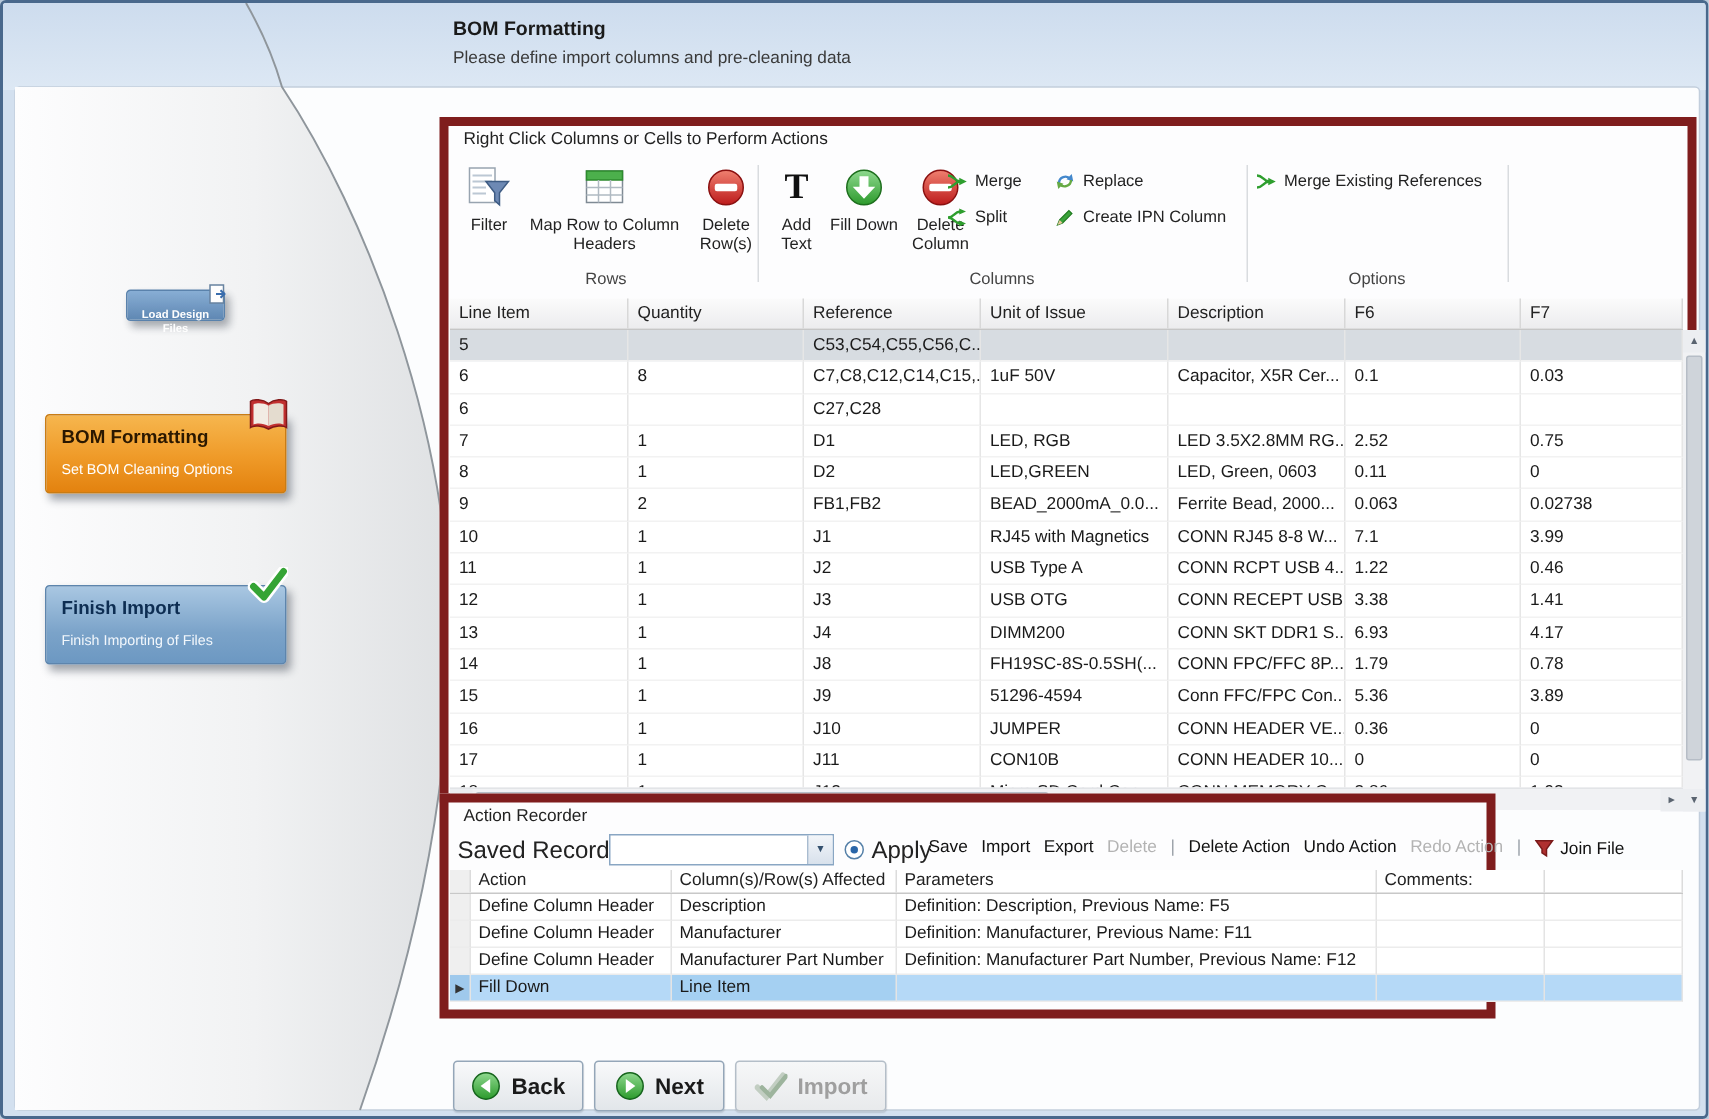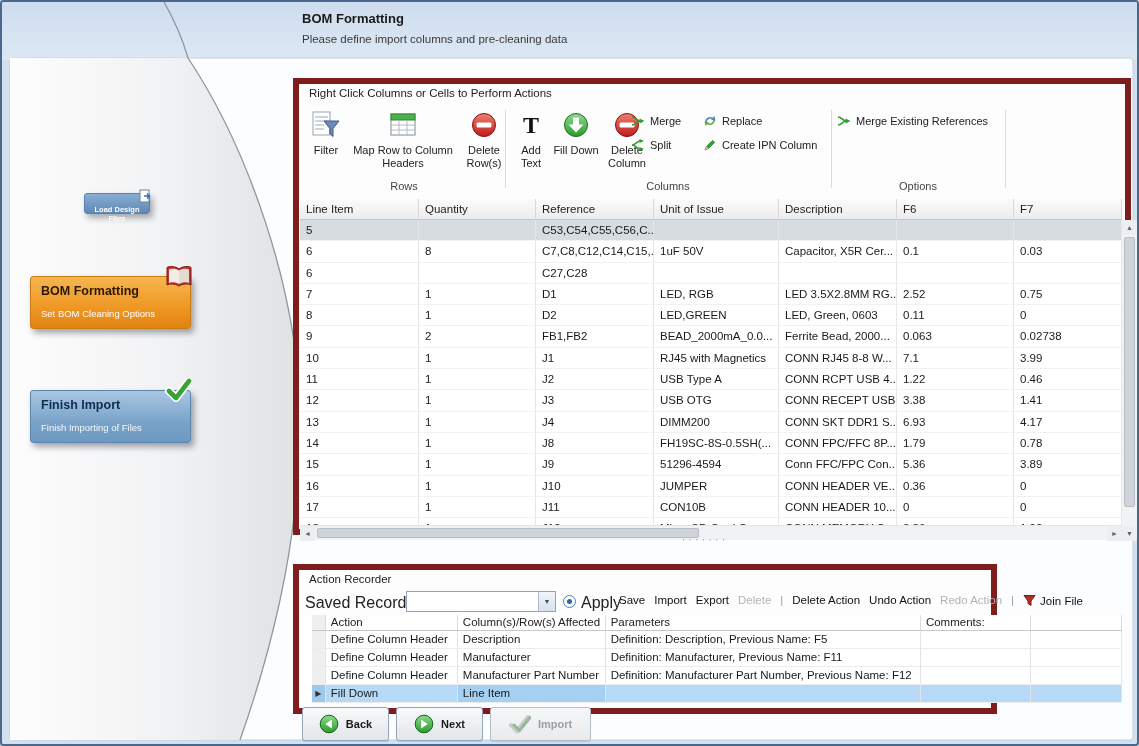--- a/index.html
+++ b/index.html
@@ -71,37 +71,37 @@
   .combo .dbtn{width:17px;border-left:1px solid #a9bcd0;background:linear-gradient(#f2f5f9,#d8e1ec);
                display:flex;align-items:center;justify-content:center;font-size:7px;color:#33506e;}
   .radio{position:absolute;width:13px;height:13px;border:1px solid #5580a8;border-radius:50%;background:#fff;}
   .radio .dot{position:absolute;left:3px;top:3px;width:5px;height:5px;border-radius:50%;background:#2a66a8;}
   .ar-links{position:absolute;display:flex;align-items:flex-start;gap:9px;font-size:11.5px;color:#111;}
   .ar-links .lnk{cursor:pointer;white-space:nowrap;}
   .ar-links .dis{color:#b3b3b3;cursor:default;}
   .ar-links .pipe{color:#9aa0a8;}
   .joinwrap{display:flex;align-items:center;gap:4px;}
 
-  .act-grid{position:absolute;left:1px;top:45px;width:822px;background:#fff;padding-left:12px;}
+  .act-grid{position:absolute;left:1px;top:45px;width:822px;background:#fff;}
   .ahead{display:flex;height:16px;border-bottom:1px solid #c8c8c8;}
   .ahc{font-size:11.5px;line-height:15px;padding-left:5px;border-right:1px solid #dcdcdc;
        white-space:nowrap;overflow:hidden;color:#222;}
   .arow{display:flex;height:18px;background:#fff;}
   .arow-sel{background:#b5d9f7;}
   .acell{font-size:11.5px;line-height:17px;padding-left:5px;border-right:1px solid #e4e4e4;
          border-bottom:1px solid #ececec;white-space:nowrap;overflow:hidden;}
   .asel-col{width:14px;background:#efefef;font-size:8px;text-align:center;padding-left:0;line-height:18px;color:#333;}
   .arow-sel .asel-col{background:#9fc9ec;}
   .arow-sel .ac1{background:#a5d0f2;}
   .ac0{width:134px}.ac1{width:150px}.ac2{width:320px}.ac3{width:112px}.ac4{width:92px}
 
   
   .fbtn{position:absolute;top:705px;height:34px;border:1px solid #94a6b8;border-radius:3px;
         background:linear-gradient(#f8f9fa,#e2e6ea);display:flex;align-items:center;justify-content:center;
-        gap:7px;font-size:11px;font-weight:bold;color:#1a1a1a;cursor:pointer;box-shadow:0 1px 1px rgba(0,0,0,.12);}
+        gap:7px;font-size:15px;font-weight:bold;color:#1a1a1a;cursor:pointer;box-shadow:0 1px 1px rgba(0,0,0,.12);}
   .fbtn.disabled{color:#9f9f9f;font-weight:bold;cursor:default;background:linear-gradient(#f6f7f8,#e8eaec);
                  border-color:#b4bec8;}
 </style>
 </head>
 <body>
 
 <div id="page">
 
   <svg class="abs" width="1139" height="746" viewBox="0 0 1139 746" style="left:0;top:0">
     <defs>
@@ -446,21 +446,21 @@
 
     <div class="hsb">
       <div class="sb-arr" style="left:0;top:0">◄</div>
       <div class="sb-thumb" style="top:2px;bottom:2px;left:17px;width:382px"></div>
       <div class="sb-arr" style="right:0;top:0">►</div>
     </div>
   </div>
 
   <div class="abs splitter-dots">·······</div>
 
-  <div class="groupbox" style="left:291px;top:562px;width:704px;height:150px">
+  <div class="groupbox" style="left:291px;top:527px;width:704px;height:150px">
     <div class="gb-title">Action Recorder</div>
 
     <div class="ar-label" style="left:6px;top:24px">Saved Recordings:</div>
 
     <div class="combo" style="left:107px;top:21px">
       <div class="val"></div>
       <div class="dbtn">▼</div>
     </div>
 
     <div class="radio" style="left:264px;top:25px">

